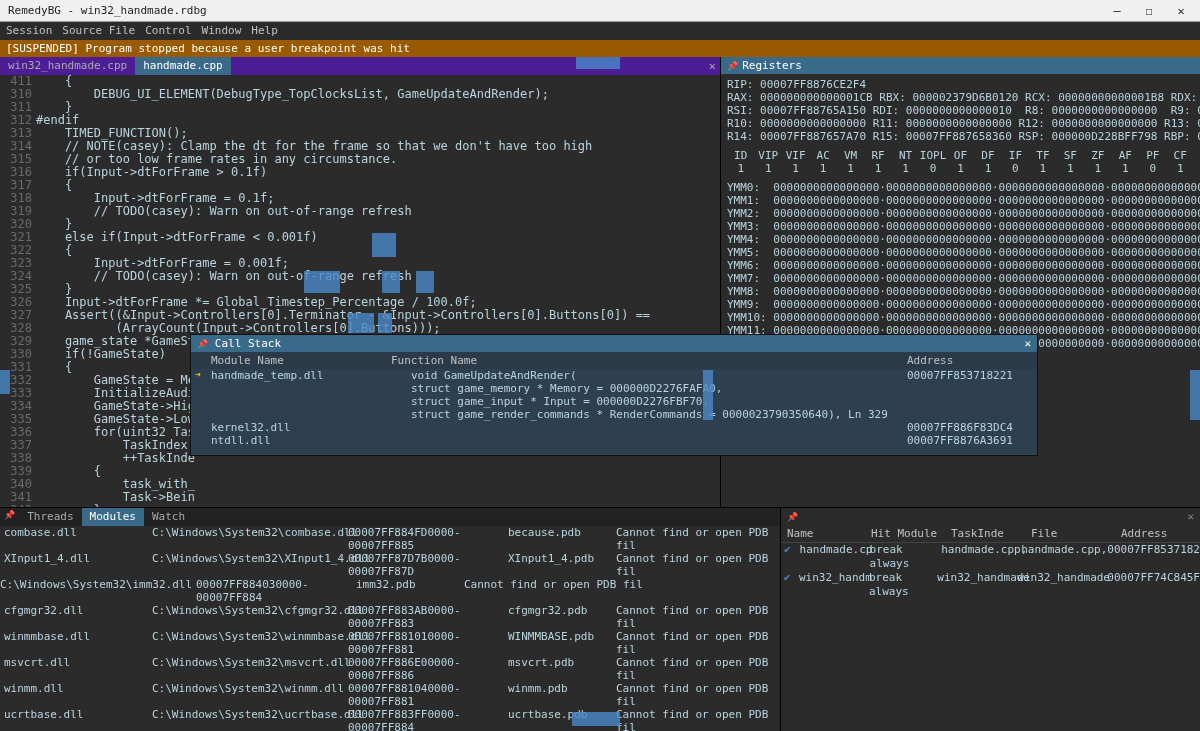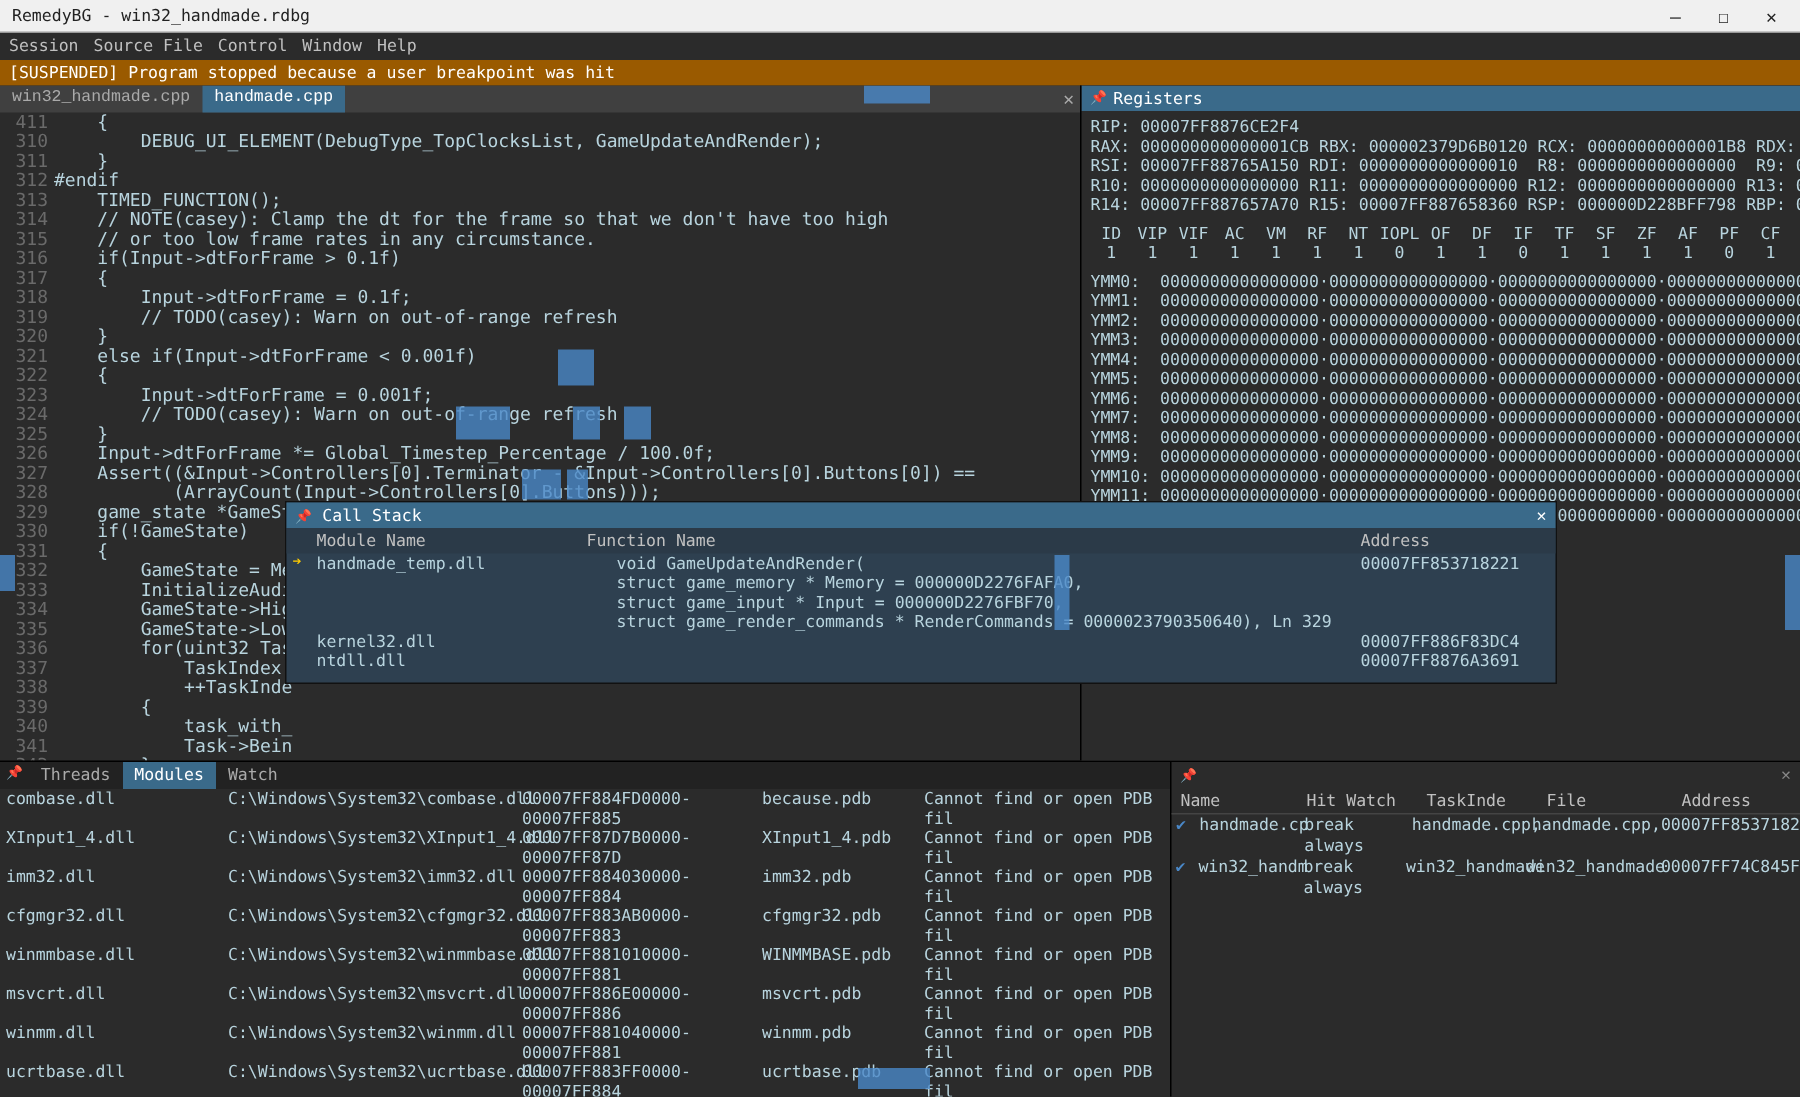--- a/index.html
+++ b/index.html
@@ -36,34 +36,34 @@
 }
 .menubar span { font-size:11px; }
 .status {
   background: #9a5a00;
   color:#fff;
   padding:2px 6px;
   font-size:11px;
 }
 .upper { display:flex; height:450px; }
 .code-pane { flex:1; display:flex; flex-direction:column; position:relative; overflow:hidden;}
-.tabbar { display:flex; background:#404040; height:18px;font-family:Liberation Mono, monospace; }
+.tabbar { display:flex; background:#4c1d95; height:18px; }
 .tab { padding:2px 8px; font-size:11px; color:#aaa; }
 .tab.active { background:#3a6a8a; color:#fff; }
 .tab-close { position:absolute; right:4px; top:2px; color:#aaa; }
 .code-body { flex:1; display:flex; overflow:hidden; line-height:13px; font-size:12px;}
 .gutter { width:36px; text-align:right; color:#6a6a6a; padding:0 4px 0 0;}
 .lines { flex:1; color:#b8d4de; white-space:pre; position:relative;}
 .hl-line { background:#3a4a55; display:block; }
 .blue-box { position:absolute; background:#4a88c8; opacity:.8; }
 .reg-pane { width:480px; background:#2b2b2b; border-left:1px solid #000; display:flex; flex-direction:column; overflow:hidden;}
 .panel-head { background:#3a6a8a; color:#fff; font-size:11px; padding:2px 6px; display:flex; align-items:center; gap:4px;}
 .pin { font-size:9px; }
 .reg-body { padding:4px 6px; color:#b8d4de; font-size:11px; line-height:13px; white-space:pre;}
-.flag-hdr,.flag-val { display:flex; gap:0;justify-content:flex-end;}
+.flag-hdr,.flag-val { display:flex; gap:0;}
 .flag-cell { width:28px; text-align:center; }
 
 .callstack-win {
   position:absolute;
   left:190px; top:334px;
   width:848px; height:122px;
   background:#2e4050;
   border:1px solid #111;
   z-index:5;
   display:flex; flex-direction:column;
@@ -249,21 +249,20 @@
           <div class="mc5">Cannot find or open PDB fil</div>
         </div>
         <div class="mod-row">
           <div class="mc1">XInput1_4.dll</div>
           <div class="mc2">C:\Windows\System32\XInput1_4.dll</div>
           <div class="mc3">00007FF87D7B0000-00007FF87D</div>
           <div class="mc4">XInput1_4.pdb</div>
           <div class="mc5">Cannot find or open PDB fil</div>
         </div>
         <div class="mod-row">
-          <div class="mc1">imm32.dll</div>
           <div class="mc2">C:\Windows\System32\imm32.dll</div>
           <div class="mc3">00007FF884030000-00007FF884</div>
           <div class="mc4">imm32.pdb</div>
           <div class="mc5">Cannot find or open PDB fil</div>
         </div>
         <div class="mod-row">
           <div class="mc1">cfgmgr32.dll</div>
           <div class="mc2">C:\Windows\System32\cfgmgr32.dll</div>
           <div class="mc3">00007FF883AB0000-00007FF883</div>
           <div class="mc4">cfgmgr32.pdb</div>
@@ -300,21 +299,21 @@
       </div>
     <div class="blue-box" style="position:absolute;left:572px;top:712px;width:48px;height:14px;"></div>
   </div>
   <div class="bp-pane">
     <div class="bp-head">
       <span><span class="pin">📌</span></span>
       <span>✕</span>
     </div>
     <div class="bp-cols">
       <div class="bc1">Name</div>
-      <div class="bc2">Hit Watch</div>
+      <div class="bc2">Hit Module</div>
       <div class="bc3">TaskInde</div>
       <div class="bc4">File</div>
       <div class="bc5">Address</div>
     </div>
     <div id="bpbody">
         <div class="bp-row">
           <span class="bp-chk">✔</span>
           <div class="bc1" style="width:76px;">handmade.cp</div>
           <div class="bc2">break always</div>
           <div class="bc3">handmade.cpp,</div>

